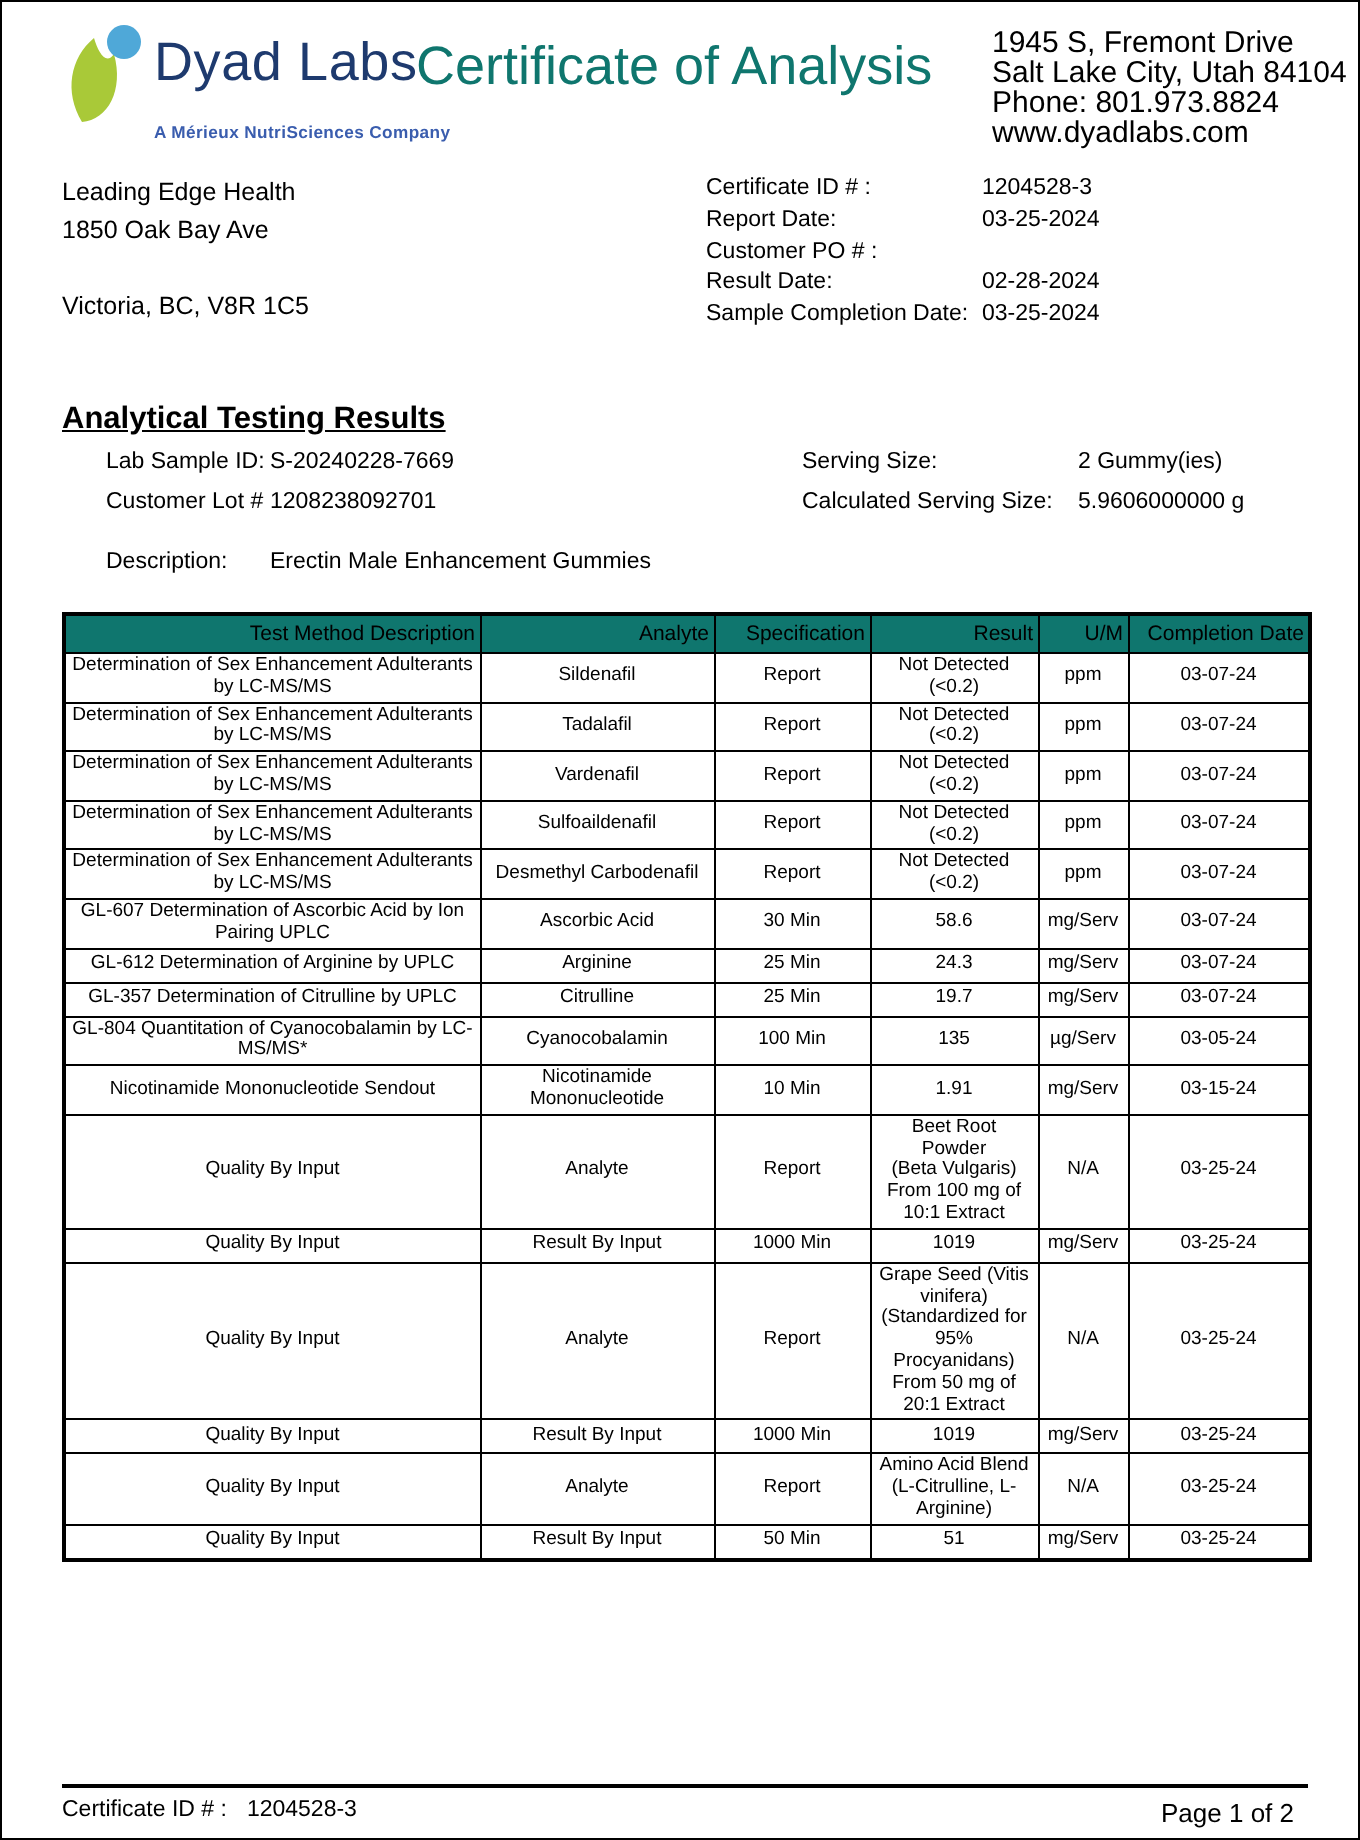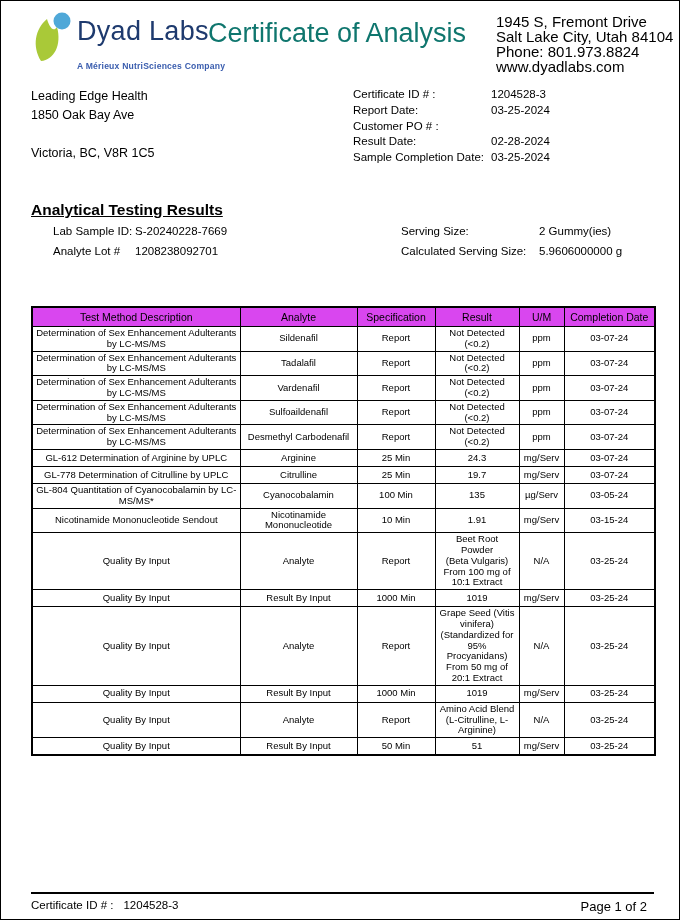--- a/index.html
+++ b/index.html
@@ -28,22 +28,22 @@
   .sample-fields .kv, .desc-row .kv { display:flex; height:20px; }
   .sample-fields .kv-label, .desc-row .kv-label { width:82px; flex:0 0 auto; }
   .serving-fields { position:absolute; left:352px; top:224px; font-size:11.5px;margin-left:48px; }
   .serving-fields .kv { display:flex; height:20px; }
   .serving-fields .kv-label { width:138px; flex:0 0 auto; }
   .desc-row { position:absolute; left:52px; top:274px; font-size:11.5px; }
   
   table.results { position:absolute; left:30px; top:305px; width:623px;
     border-collapse:collapse; table-layout:fixed; border:2px solid #000; }
   table.results th {
-    background:#d946ef; font-weight:normal; font-size:10.5px;
-    border:1px solid #000; padding:3px 2px; text-align:center;
+    background:#0f766e; font-weight:normal; font-size:10.5px;
+    border:1px solid #000; padding:3px 2px; text-align:right;
   }
   table.results td {
     font-size:9.5px; line-height:10.8px; border:1px solid #000;
     padding:1px 3px; text-align:center; vertical-align:middle;
     white-space:pre-line; height:14px; word-wrap:break-word;
   }
   
   .footer-line { position:absolute; left:30px; width:623px; top:891px; border-top:2px solid #000; }
   .footer-left { position:absolute; left:30px; top:898px; font-size:11.5px; }
   .footer-left span { margin-right:10px; }
@@ -101,34 +101,40 @@
       </div>
     </div>
 
   <div class="section-heading">Analytical Testing Results</div>
   <div class="sample-fields">
       <div class="kv">
         <span class="kv-label">Lab Sample ID:</span>
         <span class="kv-value">S-20240228-7669</span>
       </div>
       <div class="kv">
-        <span class="kv-label">Analyte Lot #</span>
+        <span class="kv-label">Customer Lot #</span>
         <span class="kv-value">1208238092701</span>
       </div>
     </div>
   <div class="serving-fields">
       <div class="kv">
         <span class="kv-label">Serving Size:</span>
         <span class="kv-value">2 Gummy(ies)</span>
       </div>
       <div class="kv">
         <span class="kv-label">Calculated Serving Size:</span>
         <span class="kv-value">5.9606000000 g</span>
       </div>
     </div>
+  <div class="desc-row">
+    <div class="kv">
+      <span class="kv-label">Description:</span>
+      <span class="kv-value">Erectin Male Enhancement Gummies</span>
+    </div>
+  </div>
 
   <table class="results">
     <colgroup>
       <col style="width:208px">
         <col style="width:117px">
         <col style="width:78px">
       <col style="width:84px">
         <col style="width:45px">
         <col style="width:91px">
     </colgroup>
@@ -182,29 +188,37 @@
         <tr>
           <td>Determination of Sex Enhancement Adulterants by LC-MS/MS</td>
           <td>Desmethyl Carbodenafil</td>
           <td>Report</td>
           <td>Not Detected
 (&lt;0.2)</td>
           <td>ppm</td>
           <td>03-07-24</td>
         </tr>
         <tr>
+          <td>GL-607 Determination of Ascorbic Acid by Ion Pairing UPLC</td>
+          <td>Ascorbic Acid</td>
+          <td>30 Min</td>
+          <td>58.6</td>
+          <td>mg/Serv</td>
+          <td>03-07-24</td>
+        </tr>
+        <tr>
           <td>GL-612 Determination of Arginine by UPLC</td>
           <td>Arginine</td>
           <td>25 Min</td>
           <td>24.3</td>
           <td>mg/Serv</td>
           <td>03-07-24</td>
         </tr>
         <tr>
-          <td>GL-778 Determination of Citrulline by UPLC</td>
+          <td>GL-357 Determination of Citrulline by UPLC</td>
           <td>Citrulline</td>
           <td>25 Min</td>
           <td>19.7</td>
           <td>mg/Serv</td>
           <td>03-07-24</td>
         </tr>
         <tr>
           <td>GL-804 Quantitation of Cyanocobalamin by LC-MS/MS*</td>
           <td>Cyanocobalamin</td>
           <td>100 Min</td>

